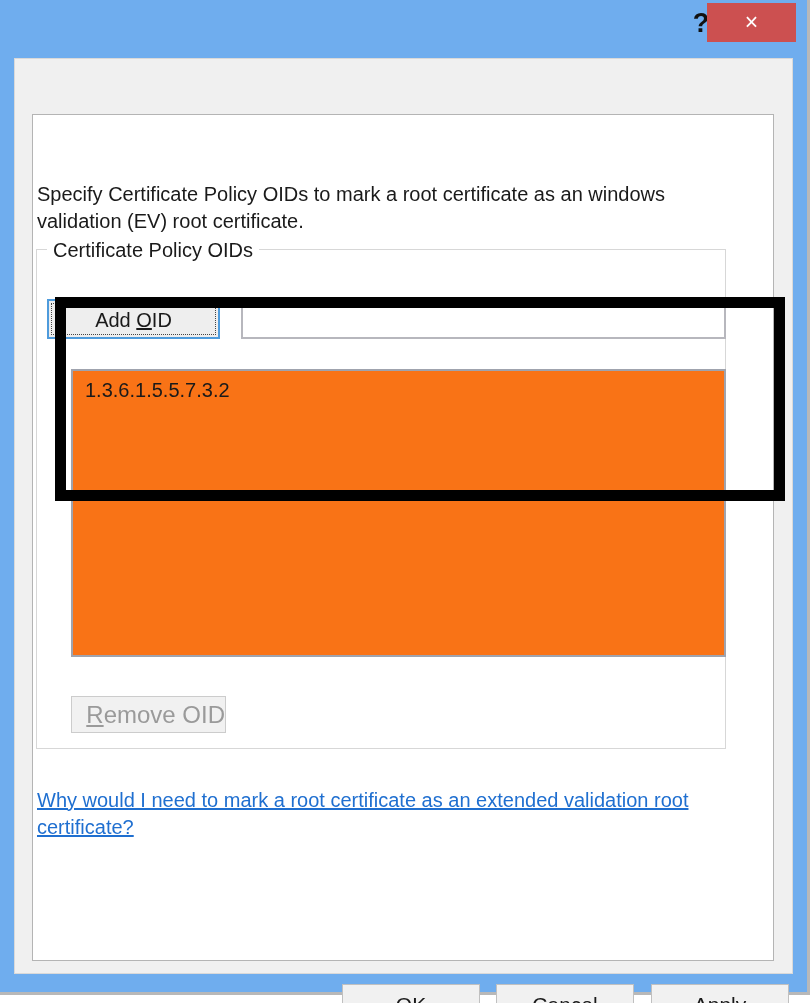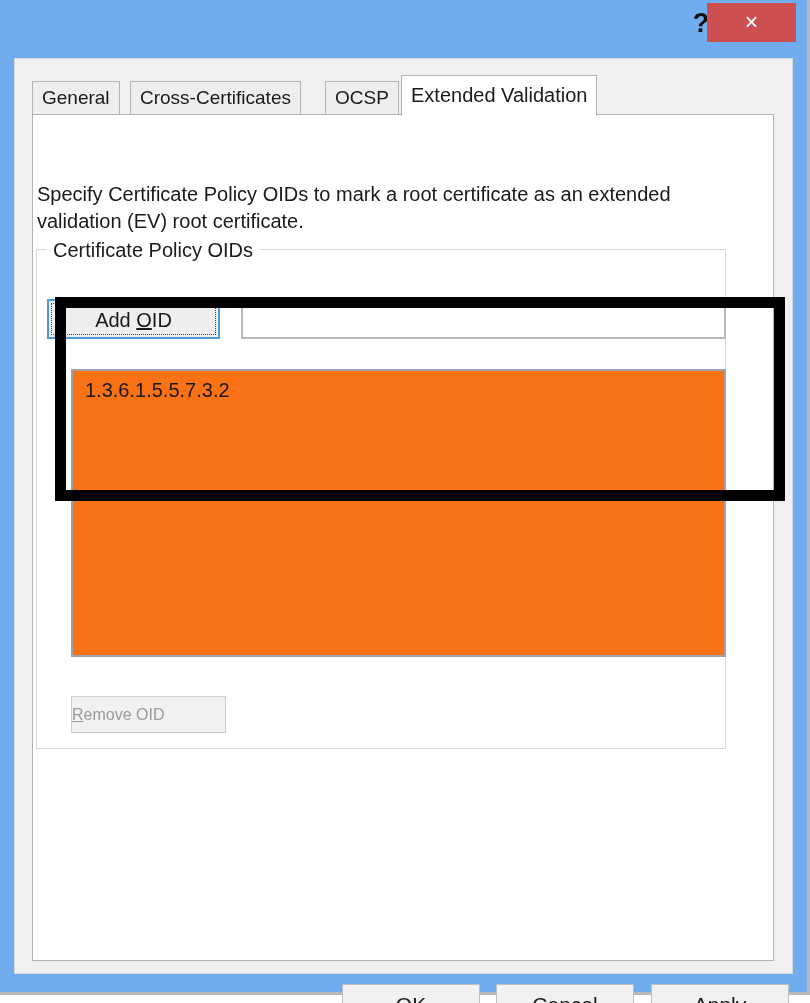--- a/index.html
+++ b/index.html
@@ -229,23 +229,23 @@
   
   #remove-oid {
     position: absolute;
     left: 56px;
     top: 637px;
     width: 155px;
     height: 37px;
     background: #f1f1f1;
     border: 1px solid #cccccc;
     box-sizing: border-box;
-    text-align: left;
+    text-align: right;
     line-height: 35px;
-    font-size: 16px;
+    font-size: 24px;
     color: #9a9a9a;
     cursor: default;
   }
 
   
   #help-link {
     position: absolute;
     left: 22px;
     top: 728px;
     width: 700px;
@@ -292,46 +292,41 @@
 
 <div id="window-frame">
 
   <div id="title-bar">
     <div id="help-button">?</div>
     <div id="close-button">×</div>
   </div>
 
   <div id="dialog-body">
 
-    <div id="tab-strip">
-      <div class="tab" style="left:0px;">General</div>
-      <div class="tab" style="left:98px;">Cross-Certificates</div>
-      <div class="tab" style="left:293px;">OCSP</div>
-      <div class="tab active" style="left:369px;">Extended Validation</div>
-    </div>
 
     <div id="tab-page"></div>
 
-    <div id="description">Specify Certificate Policy OIDs to mark a root certificate as an extended validation (EV) root certificate.</div>
+    <div id="description">Specify Certificate Policy OIDs to mark a root certificate as an windows validation (EV) root certificate.</div>
 
     <div id="group-box"></div>
     <div id="add-oid-wrap">
       <div id="add-oid-focus"><span>Add </span><span class="accel">O</span><span>ID</span></div>
     </div>
 
     <div id="group-box-title">Certificate Policy OIDs</div>
 
     <input id="oid-input" type="text" placeholder="" style="">
 
     <div id="oid-list">
       <div class="oid-row">1.3.6.1.5.5.7.3.2</div>
     </div>
 
     <div id="remove-oid"><span class="accel">R</span><span>emove OID</span></div>
 
+    <div id="help-link">Why would I need to mark a root certificate as an extended validation root certificate?</div>
 
     <div class="action-button" id="btn-ok">OK</div>
     <div class="action-button" id="btn-cancel">Cancel</div>
     <div class="action-button" id="btn-apply"><span class="accel">A</span><span>pply</span></div>
 
     <div id="annotation-rect"></div>
 
   </div>
 </div>
 

